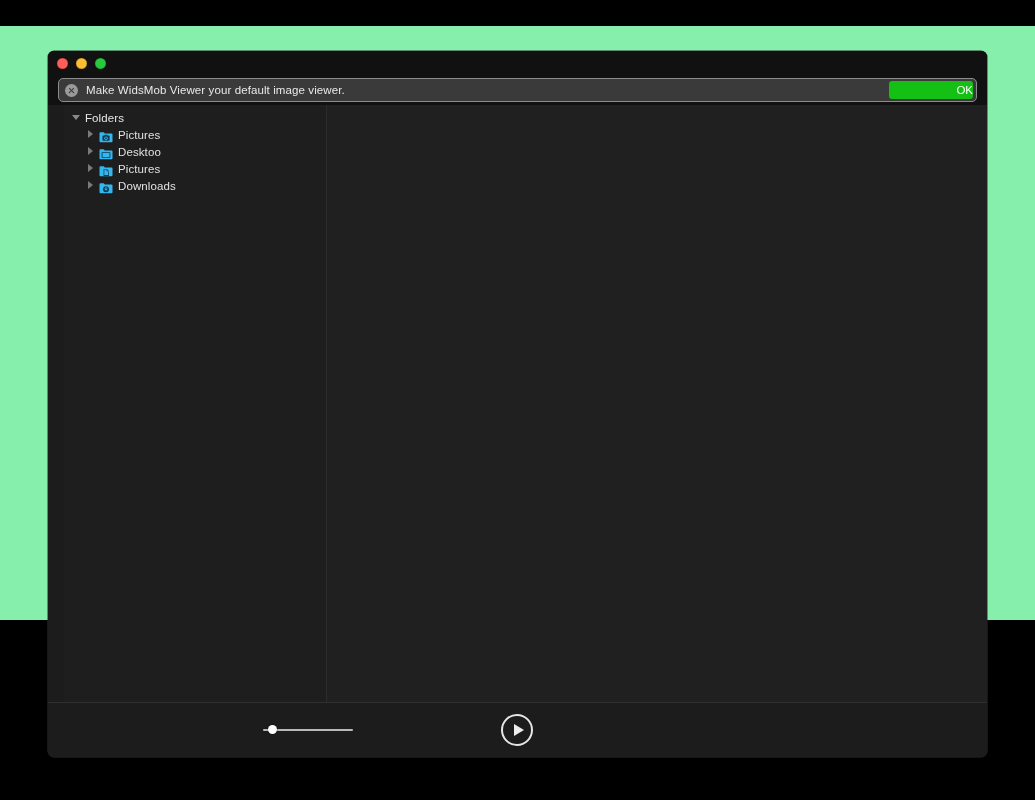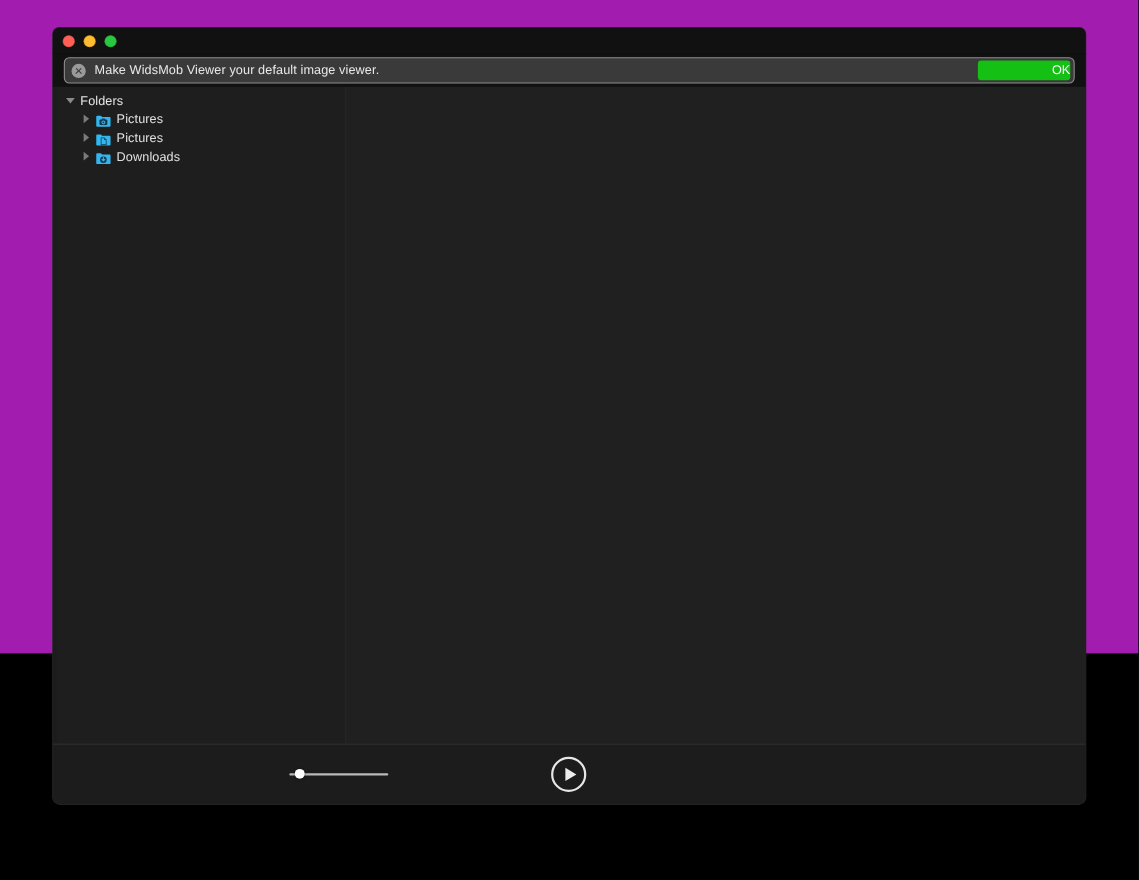--- a/index.html
+++ b/index.html
@@ -11,21 +11,22 @@
     height: 800px;
     overflow: hidden;
     font-family: "Liberation Sans", sans-serif;
     -webkit-font-smoothing: antialiased;
   }
 
   #screen {
     position: relative;
     width: 1035px;
     height: 594px;
-    background: #a21caf;
+    background: #86efac;
+    margin-top: 26px;
   }
 
   
   #app-window {
     position: absolute;
     left: 48px;
     top: 25px;
     width: 939px;
     height: 706px;
     background: #1c1c1c;
@@ -129,21 +130,21 @@
     cursor: pointer;
     line-height: 18px;
     text-align: right;
     padding: 0;
     margin-right: 1px;
   }
 
   
   #body-row {
     position: absolute;
-    left: 4px;
+    left: 16px;
     top: 54px;
     width: 939px;
     height: 597px;
     display: flex;
     background: #1f1f1f;
   }
 
   #sidebar {
     width: 263px;
     height: 100%;
@@ -319,20 +320,31 @@
               <path d="M0.5 2.2a.9.9 0 0 1 .9-.9h3.4l1 1.1h6.8a.9.9 0 0 1 .9.9v7a.9.9 0 0 1-.9.9H1.4a.9.9 0 0 1-.9-.9z" fill="#32b7f0"></path>
               <rect x="3.4" y="4.6" width="7.2" height="5.1" rx="1" fill="#123a52"></rect>
               <rect x="5.4" y="3.8" width="3.2" height="1.3" rx=".4" fill="#123a52"></rect>
               <circle cx="7" cy="7.2" r="1.7" fill="#32b7f0"></circle>
               <circle cx="7" cy="7.2" r="0.85" fill="#123a52"></circle>
             </svg>
           </span>
           <span class="tree-label">Pictures</span>
         </div>
 
+        <div class="tree-row child">
+          <span class="disclosure closed"></span>
+          <span class="folder-icon">
+            <svg width="14" height="12" viewBox="0 0 14 12">
+              <path d="M0.5 2.2a.9.9 0 0 1 .9-.9h3.4l1 1.1h6.8a.9.9 0 0 1 .9.9v7a.9.9 0 0 1-.9.9H1.4a.9.9 0 0 1-.9-.9z" fill="#32b7f0"></path>
+              <rect x="2.6" y="4.2" width="8.8" height="5.6" rx=".9" fill="#123a52"></rect>
+              <rect x="3.5" y="5.1" width="7" height="3.8" rx=".5" fill="#32b7f0"></rect>
+            </svg>
+          </span>
+          <span class="tree-label">Desktoo</span>
+        </div>
 
         <div class="tree-row child">
           <span class="disclosure closed"></span>
           <span class="folder-icon">
             <svg width="14" height="12" viewBox="0 0 14 12">
               <path d="M0.5 2.2a.9.9 0 0 1 .9-.9h3.4l1 1.1h6.8a.9.9 0 0 1 .9.9v7a.9.9 0 0 1-.9.9H1.4a.9.9 0 0 1-.9-.9z" fill="#32b7f0"></path>
               <path d="M4.6 3.9h3.3l2 2v5.1H4.6z" fill="#123a52"></path>
               <path d="M5.3 4.6h2.3l1.6 1.6v3.9H5.3z" fill="#32b7f0"></path>
               <path d="M7.6 4.6l1.6 1.6H7.6z" fill="#123a52"></path>
             </svg>

